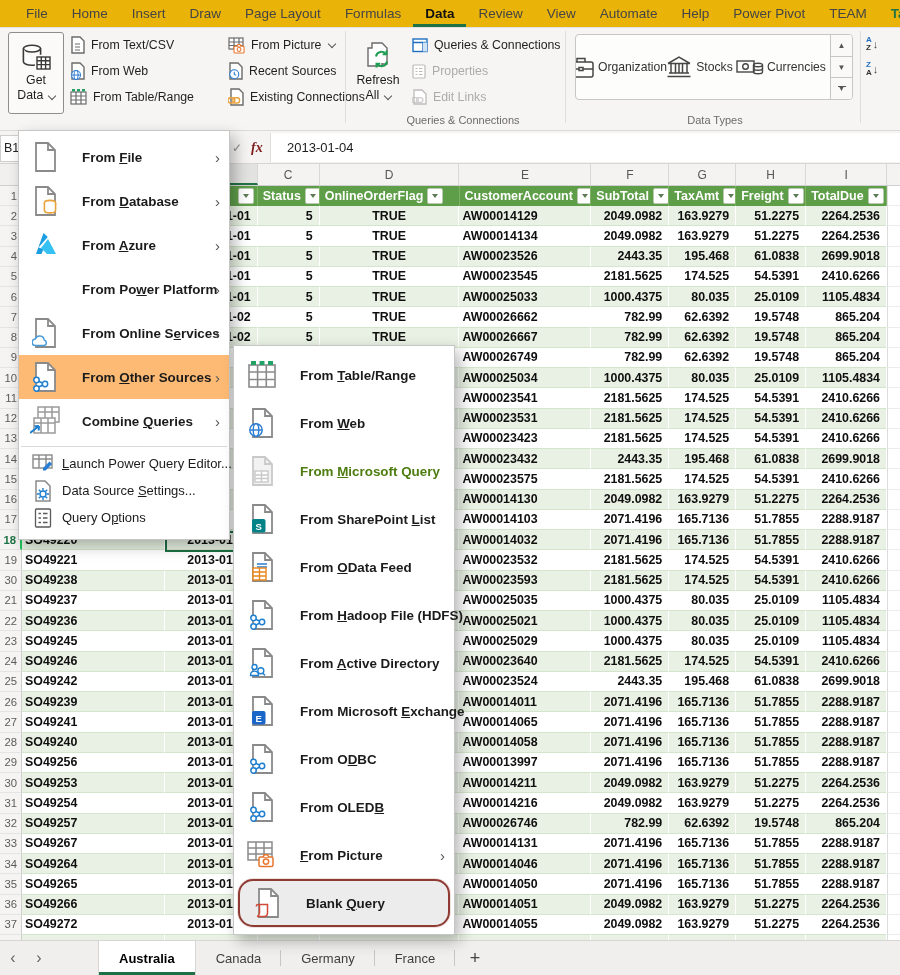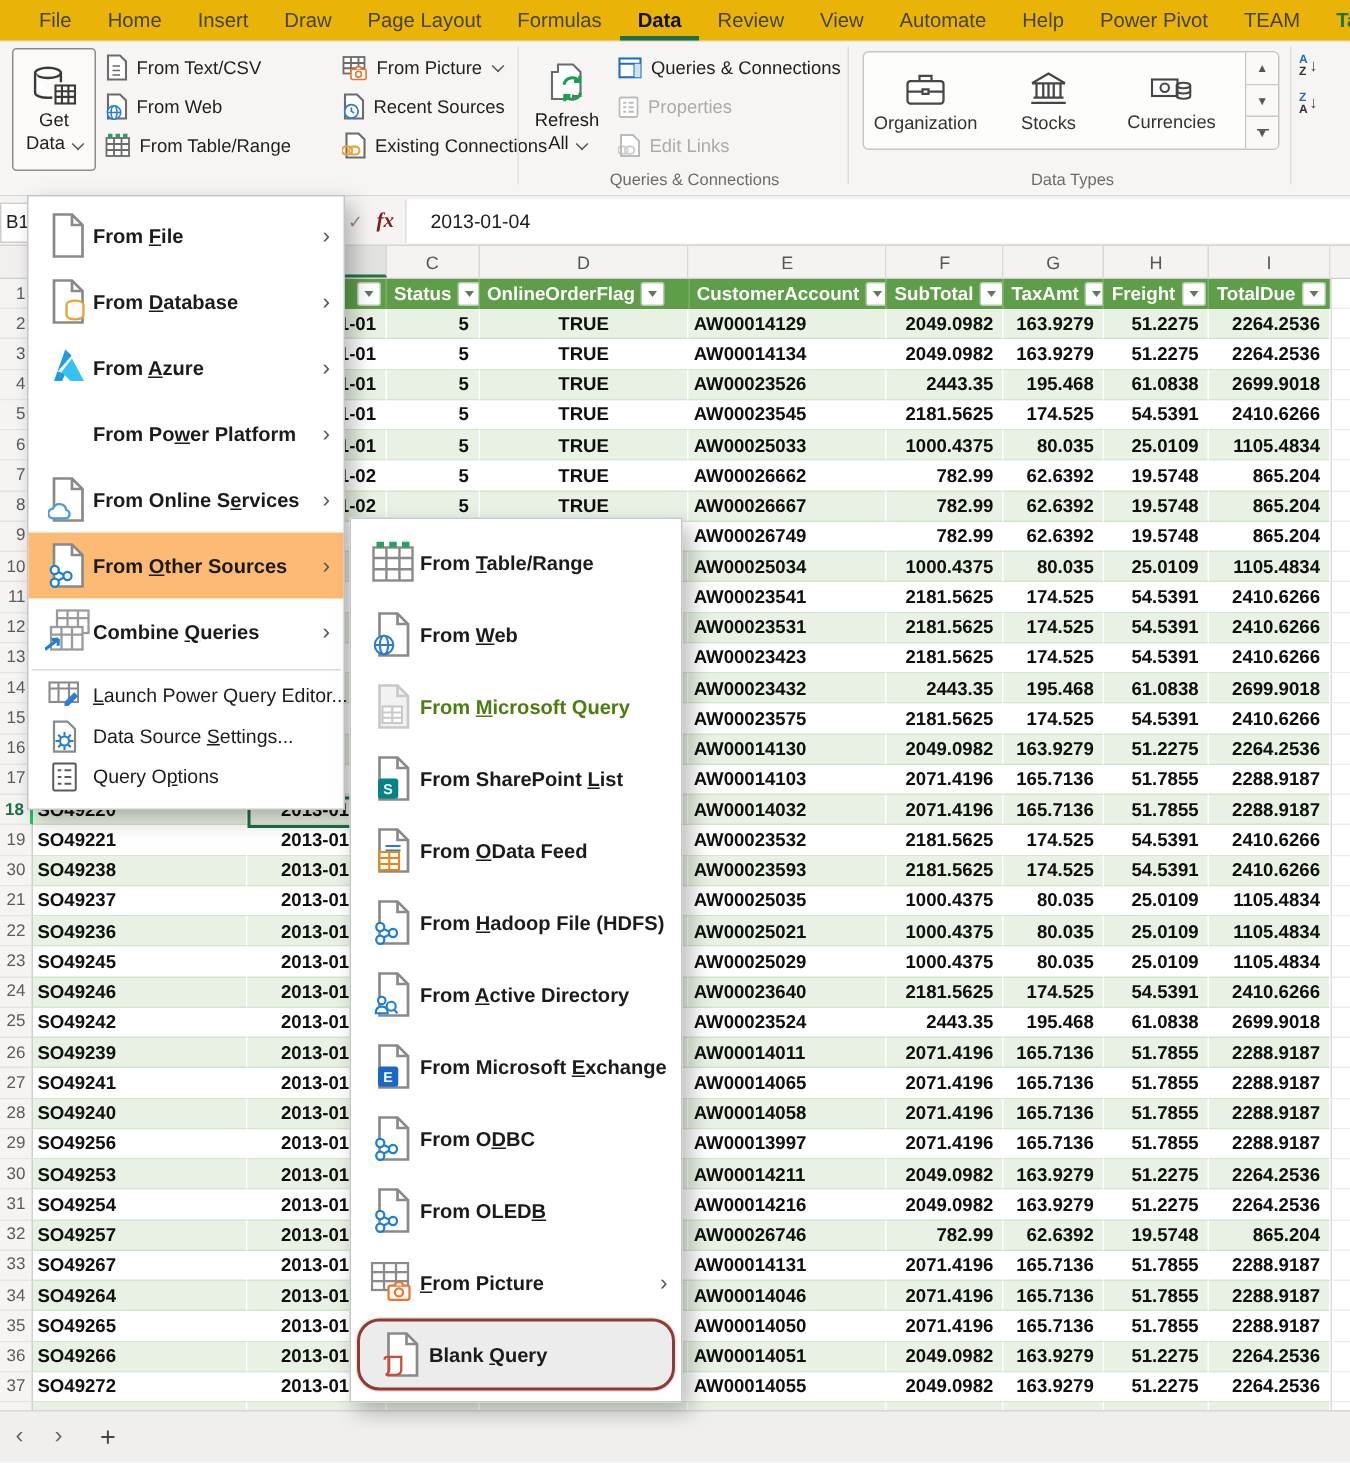--- a/index.html
+++ b/index.html
@@ -19,21 +19,21 @@
            background:#fbfaf9;display:flex;flex-direction:column;align-items:center;justify-content:center;
            font-size:12.3px;color:#1f1f1f;gap:1px;cursor:pointer}
   .rsmall{position:absolute;display:flex;align-items:center;gap:6px;font-size:12.3px;color:#1f1f1f;height:22px;white-space:nowrap;cursor:pointer}
   .rsmall.disabled{color:#adabaa;cursor:default}
   .caret{display:inline-block;width:5px;height:5px;border-right:1.4px solid #555;border-bottom:1.4px solid #555;
          transform:rotate(45deg);margin-left:2px;margin-top:-3px}
   #refreshbtn{position:absolute;left:352px;top:6px;width:52px;height:76px;display:flex;flex-direction:column;
               align-items:center;justify-content:center;font-size:12.3px;gap:1px;cursor:pointer}
   #dtgallery{position:absolute;left:575px;top:6px;width:276px;height:64px;border:1px solid #c8c6c4;border-radius:4px;
              background:#fdfdfc;display:flex;overflow:hidden}
-  .dtitem{width:82px;display:flex;flex-direction:column;align-items:center;justify-content:center;gap:3px;
+  .dtitem{width:82px;display:flex;flex-direction:row;align-items:center;justify-content:center;gap:3px;
           font-size:12.2px;color:#333;cursor:pointer}
   #dtscroll{margin-left:auto;width:21px;border-left:1px solid #c8c6c4;display:flex;flex-direction:column}
   .dtsc{flex:1;border-bottom:1px solid #c8c6c4;display:flex;align-items:center;justify-content:center;
         font-size:8px;color:#555;cursor:pointer;background:#faf9f8}
   .dtsc:last-child{border-bottom:none}
   #sortsmall{position:absolute;left:866px;top:8px;display:flex;flex-direction:column;gap:10px}
   .azbtn{display:flex;align-items:center;gap:1px;cursor:pointer}
   .azletters{display:flex;flex-direction:column;font-size:8px;line-height:7.5px;font-weight:700}
   .azarrow{font-size:11px;color:#444}
   #bigsort{position:absolute;left:889px;top:8px;width:60px;display:flex;flex-direction:column;align-items:center;
@@ -81,21 +81,21 @@
   .menu{position:absolute;background:#fff;border:1px solid #c6c6c6;box-shadow:5px 6px 14px rgba(0,0,0,.28);z-index:40;box-sizing:border-box}
   #mainmenu{left:18px;top:130px;width:212px;height:410px;padding-top:4px}
   #submenu{left:233px;top:345px;width:222px;height:590px;padding-top:5px;z-index:41}
   .mi{display:flex;align-items:center;position:relative;cursor:pointer}
   .mi.tall{height:44px}
   .mi.short{height:27px}
   .mi.sub{height:48px}
   .mi .icwrap{width:34px;margin-left:9px;display:flex;align-items:center;justify-content:center;flex:0 0 auto}
   .mi.short .icwrap{width:22px;margin-left:13px}
   .mi.sub .icwrap{width:36px;margin-left:10px}
-  .mi .lbl{font-size:13.4px;font-weight:700;color:#1b1b1b;margin-left:0;white-space:nowrap}
+  .mi .lbl{font-size:13.4px;font-weight:700;color:#1b1b1b;margin-left:20px;white-space:nowrap}
   .mi.short .lbl{font-weight:400;font-size:13px;margin-left:8px}
   .mi .chev{position:absolute;right:9px;font-size:15px;color:#555}
   .mi.hl{background:#fdba74}
   .mi.disabled .lbl{color:#4d7c0f}
   .mi.disabled{cursor:default}
   .msep{height:1px;background:#d9d9d9;margin:3px 2px}
   .mi.annotated{margin:0 4px;background:#ececec;border:2px solid #8f3b33;border-radius:15px;height:44px;box-shadow:0 0 0 1px rgba(143,59,51,.15)}
   .mi u{text-decoration:underline}
   
   #tabbar{position:absolute;left:0;top:940px;width:900px;height:35px;background:#f1efee;border-top:1px solid #d8d6d4;
@@ -1271,14 +1271,20 @@
           </svg>
         </span>
       </span>
       <span class="lbl">Blank <u>Q</u>uery</span>
     </div>
   </div>
 
 <div id="tabbar">
   <span class="navarr">‹</span>
   <span class="navarr">›</span>
+  <div id="stabs">
+      <div class="stab active">Australia</div>
+      <div class="stab">Canada<span class="tdiv"></span></div>
+      <div class="stab">Germany<span class="tdiv"></span></div>
+      <div class="stab">France<span class="tdiv"></span></div>
+    </div>
   <span id="addsheet">+</span>
 </div>
 
 </body></html>

